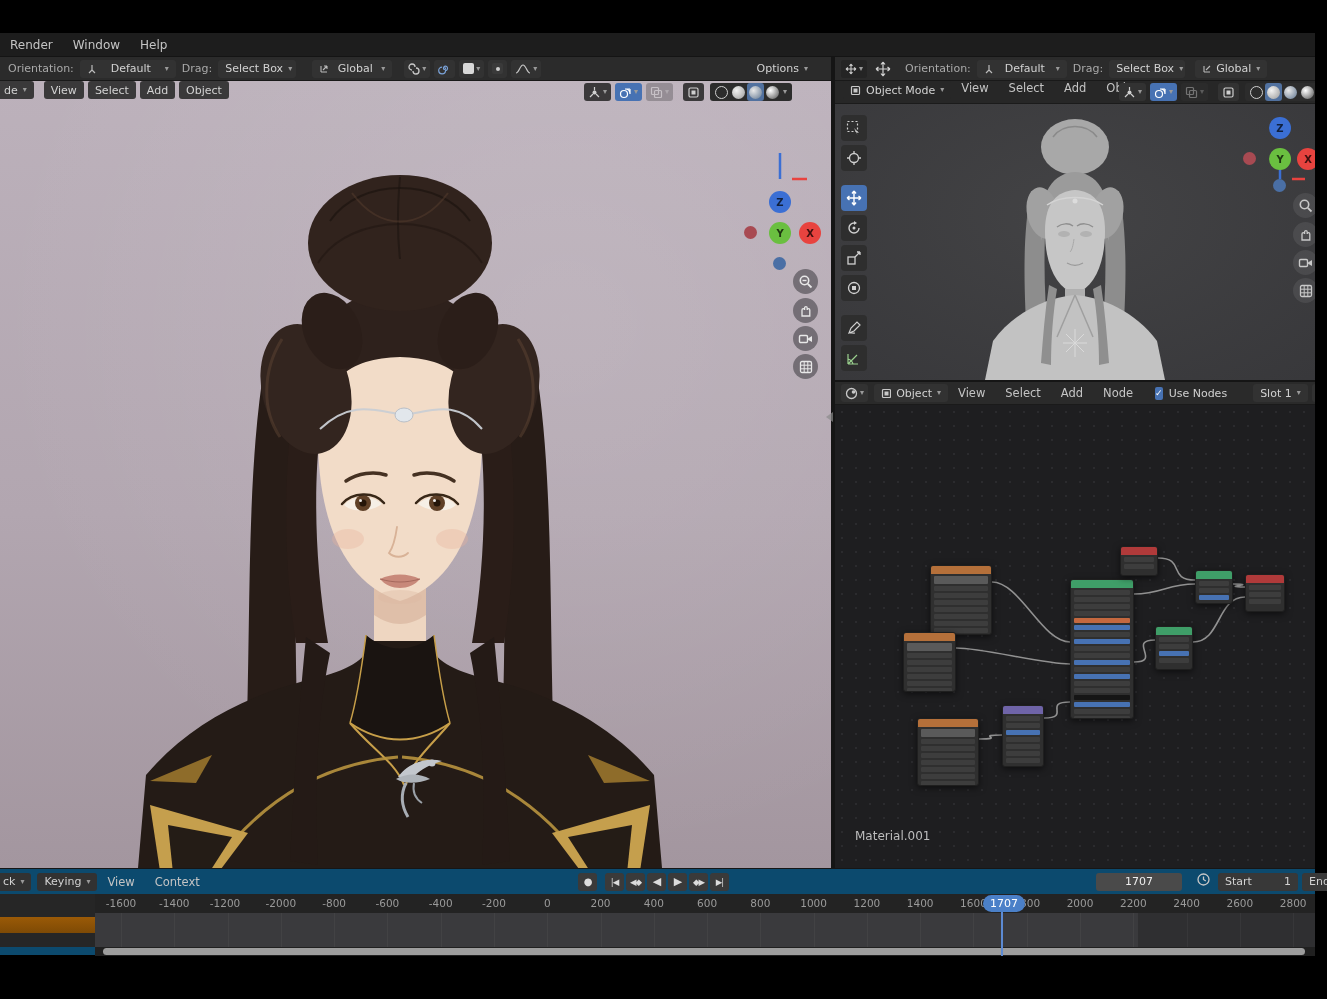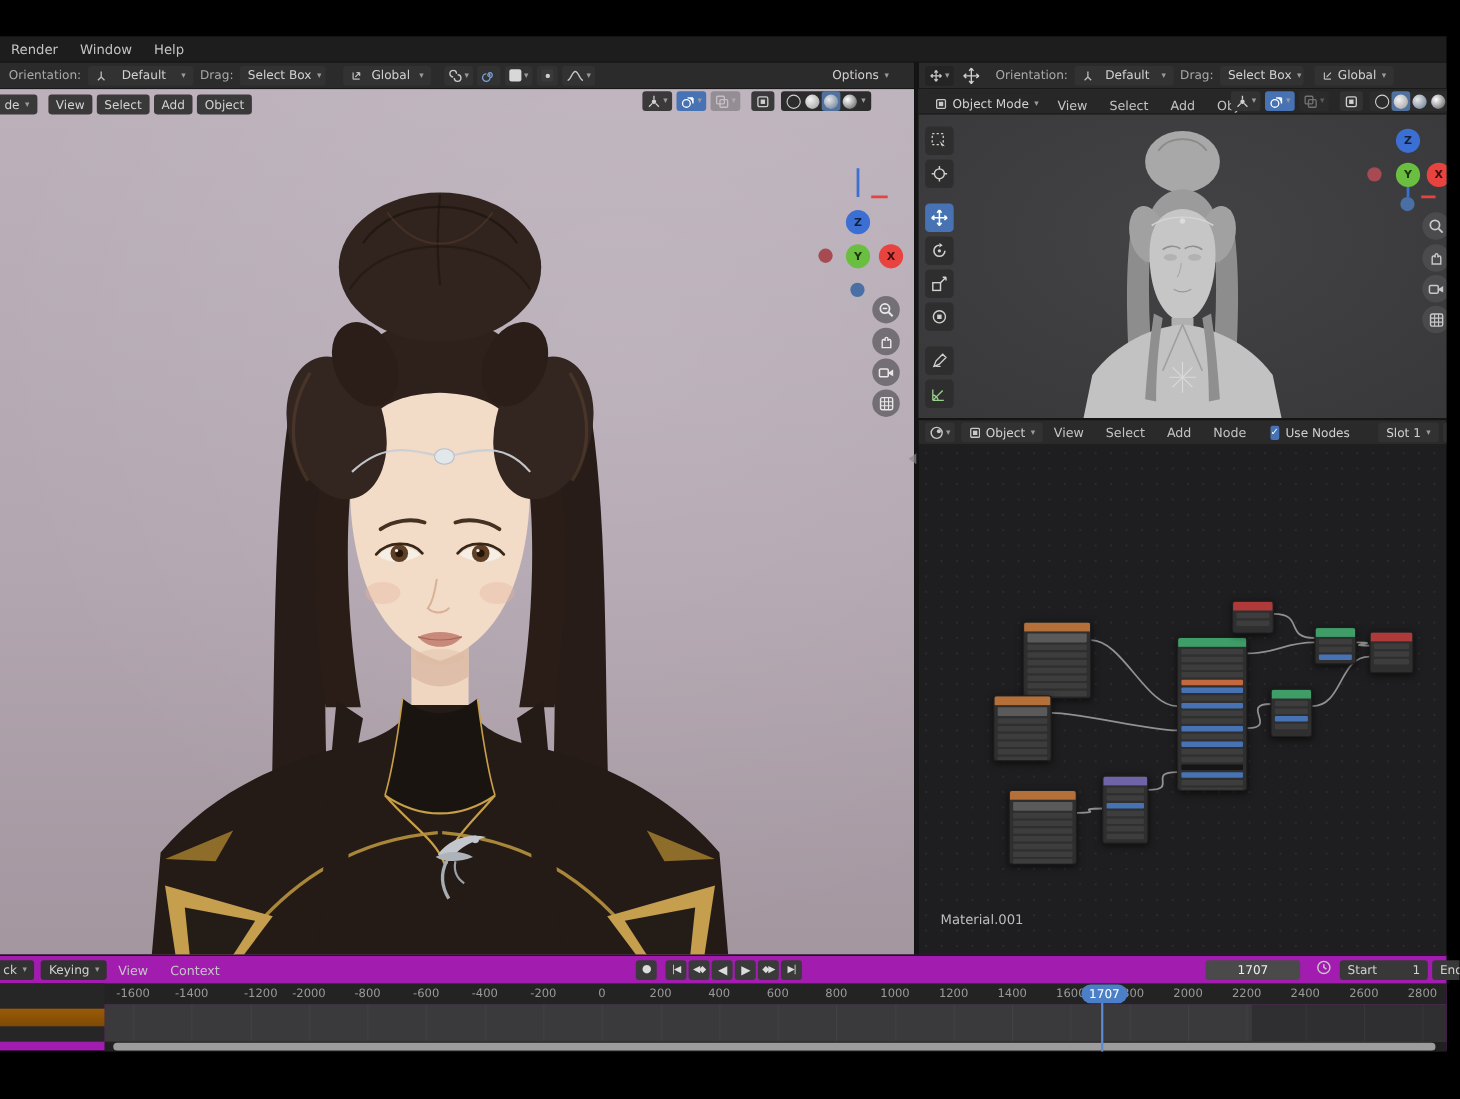--- a/index.html
+++ b/index.html
@@ -16,21 +16,21 @@
 .lab{color:#a9a9a9;font-size:11px;margin:0 6px;white-space:nowrap}
 .pill{background:#323232;border-radius:3px;color:#d2d2d2;font-size:11px;height:18px;display:inline-flex;align-items:center;padding:0 7px;gap:5px;white-space:nowrap}
 .chev{font-size:8px;color:#9a9a9a;line-height:1}
 .icon-pill{background:#323232;border-radius:3px;height:18px;display:inline-flex;align-items:center;padding:0 4px;gap:2px;margin-left:4px}
 .icon-pill.blue{background:#4772b3}
 .icon-pill.dim{opacity:.45}
 .icon-pill svg{display:block}
 
 .vp-main{left:0;top:81px;width:831px;height:787px;overflow:hidden}
 .vp-right{left:835px;top:81px;width:480px;height:299px;overflow:hidden;background:#3a3a3c}
-.vp-header{position:absolute;left:0;top:0;right:0;height:23px;display:flex;align-items:flex-end;padding-left:0}
+.vp-header{position:absolute;left:0;top:0;right:0;height:23px;display:flex;align-items:flex-start;padding-left:0}
 .vp-header .pill{background:rgba(40,40,40,.88)}
 .vp-right .vp-header{background:#272727;border-bottom:1px solid #1b1b1b}
 .shade-cluster{display:flex;align-items:center;position:absolute;top:2px}
 .ball{width:13px;height:13px;border-radius:50%;margin:0 2px}
 .ball.wire{border:1.5px solid #cfcfcf;background:transparent}
 .ball.solid{background:radial-gradient(circle at 35% 35%,#f2f2f2,#9a9a9a)}
 .ball.mat{background:radial-gradient(circle at 35% 35%,#e8e8e8,#5e748f)}
 .ball.rend{background:radial-gradient(circle at 35% 35%,#ffffff,#4e4e4e)}
 .ball-wrap{display:flex;align-items:center;background:#2c2c2c;border-radius:3px;height:18px;padding:0 3px;margin-left:6px}
 .ball-sel{background:#51719f;border-radius:3px;display:flex;align-items:center;height:18px}
@@ -48,21 +48,21 @@
 
 .node-editor{left:835px;top:380px;width:480px;height:488px;background:#1e1e20;border-top:2px solid #151515;overflow:hidden}
 .ne-header{position:absolute;left:0;top:0;right:0;height:23px;background:#2a2a2a;display:flex;align-items:center;border-bottom:1px solid #1a1a1a}
 .ne-body{position:absolute;left:0;top:23px;right:0;bottom:0;background-image:radial-gradient(#2b2b2e 1px,transparent 1px);background-size:14px 14px}
 .node{position:absolute;background:#2f2f2f;border:1px solid #1f1f1f;border-radius:3px;box-shadow:0 2px 7px rgba(0,0,0,.55);overflow:hidden}
 .node-header{height:8px}
 .node-row{height:5px;margin:2px 3px 0;border-radius:1px}
 .mat-label{position:absolute;color:#bdbdbd;font-size:12px}
 .cb{width:13px;height:13px;border-radius:2px;display:inline-flex;align-items:center;justify-content:center;color:#fff;font-size:9px}
 
-.timeline{left:0;top:868px;width:1315px;height:87px;background:#a21caf;border-top:1px solid #161616}
+.timeline{left:0;top:868px;width:1315px;height:87px;background:#0c4a6e;border-top:1px solid #161616}
 .tl-header{position:absolute;left:0;top:0;right:0;height:25px;display:flex;align-items:center}
 .tl-ruler{position:absolute;left:0;top:25px;width:1315px;height:19px;background:#232323}
 .tick{position:absolute;top:3px;transform:translateX(-50%);font-size:10.5px;color:#9a9a9a;white-space:nowrap}
 .tl-band{position:absolute;left:95px;top:44px;width:1220px;height:34px;background:#2f2f31;overflow:hidden}
 .tl-range{position:absolute;left:0;top:0;width:1043px;height:34px;background:#3a3a3d}
 .gridline{position:absolute;top:0;bottom:0;width:1px;background:rgba(220,220,220,.05)}
 .tl-left{position:absolute;left:0;top:25px;width:95px;height:53px;background:#262626}
 .tl-orange{position:absolute;left:0;top:23px;width:95px;height:16px;background:linear-gradient(#9a5a07,#7e4a05)}
 .tl-scroll{position:absolute;left:95px;top:78px;width:1220px;height:9px;background:#202020}
 .tl-thumb{position:absolute;left:8px;top:1px;width:1202px;height:7px;background:#9d9d9d;border-radius:4px}
@@ -709,21 +709,21 @@
         <span>Start</span>
         <span>1</span>
       </span>
       <span class="pill" style="position:absolute;left:1302px;width:60px;background:#383838">
         <span>End</span>
       </span>
     </div>
     <div class="tl-ruler">
         <span class="tick" style="left: 121px;">-1600</span>
         <span class="tick" style="left: 174.28px;">-1400</span>
-        <span class="tick" style="left: 237px; text-align: center;">-1200</span>
+        <span class="tick" style="left: 225px; text-align: center;">-1200</span>
         <span class="tick" style="left: 280.84px;">-2000</span>
         <span class="tick" style="left: 334.12px;">-800</span>
         <span class="tick" style="left: 387.4px;">-600</span>
         <span class="tick" style="left: 440.68px;">-400</span>
         <span class="tick" style="left: 493.96px;">-200</span>
         <span class="tick" style="left: 547.24px;">0</span>
         <span class="tick" style="left: 600.52px;">200</span>
         <span class="tick" style="left: 653.8px;">400</span>
         <span class="tick" style="left: 707.08px;">600</span>
         <span class="tick" style="left: 760.36px;">800</span>

